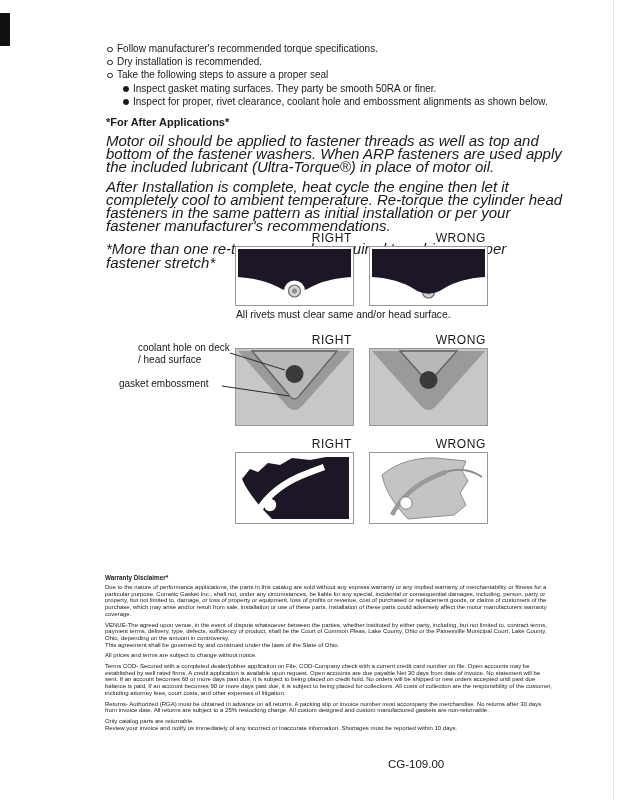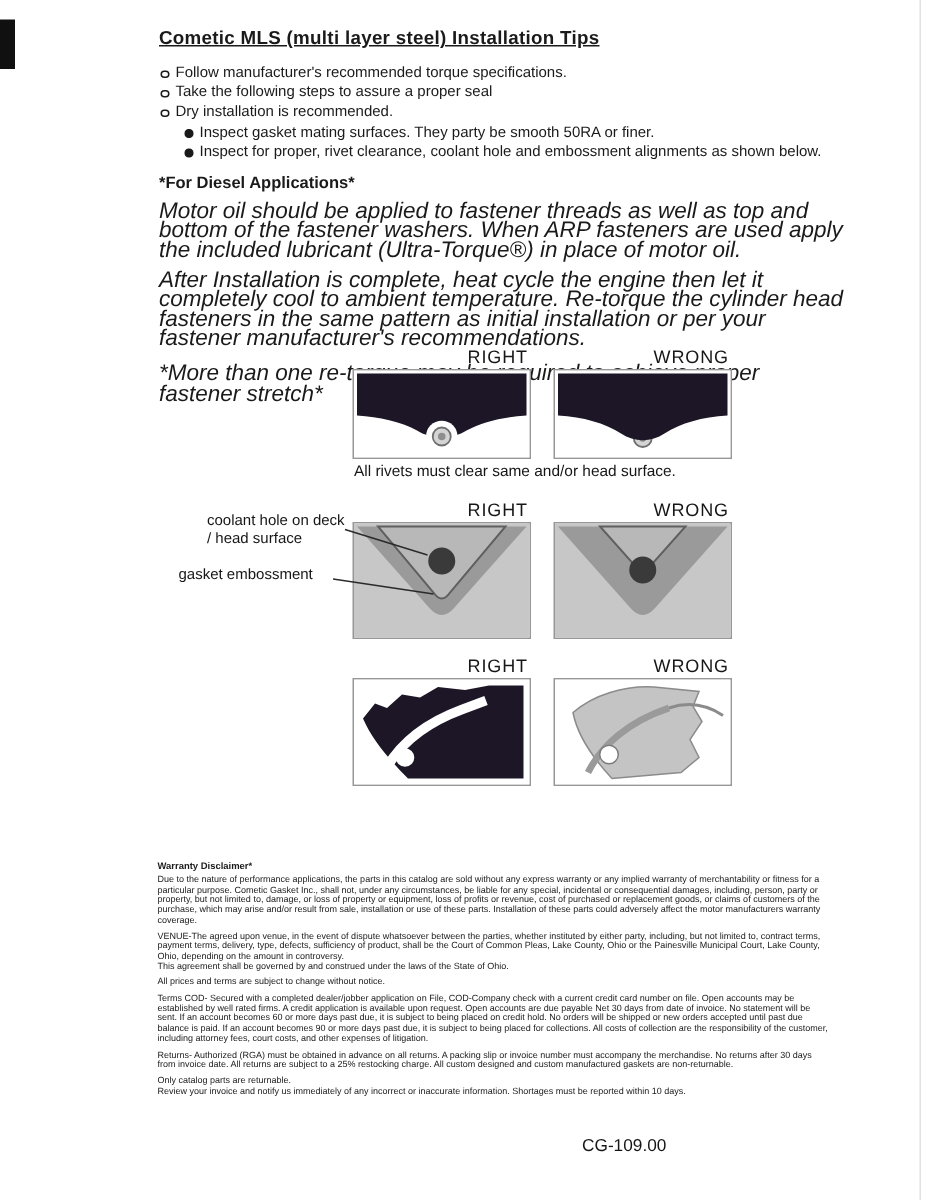--- a/index.html
+++ b/index.html
@@ -42,32 +42,31 @@
   .footer-code{position:absolute;left:388px;top:758px;font-size:11.5px;color:#161616;}
 </style>
 </head>
 <body>
 
 <div class="page">
 
   <div class="scan-mark"></div>
   <div class="scan-edge"></div>
 
-  <h1 class="title">Cometic MLS (multi layer steel) Installation Tips</h1>
 
   <ul class="tips">
     <li class="tip">Follow manufacturer's recommended torque specifications.</li>
+    <li class="tip">Dry installation is recommended.</li>
     <li class="tip">Take the following steps to assure a proper seal</li>
-    <li class="tip">Dry installation is recommended.</li>
     <li class="tip sub">Inspect gasket mating surfaces.  They party be smooth 50RA or finer.</li>
     <li class="tip sub">Inspect for proper, rivet clearance, coolant hole and embossment alignments as shown below.</li>
   </ul>
 
   <div class="diesel">
-    <div class="diesel-heading">*For Diesel Applications*</div>
+    <div class="diesel-heading">*For After Applications*</div>
     <p>Motor oil should be applied to fastener threads as well as top and bottom of the fastener washers. When ARP fasteners are used apply the included lubricant (Ultra-Torque®) in place of motor oil.</p>
     <p>After Installation is complete, heat cycle the engine then let it completely cool to ambient temperature. Re-torque the cylinder head fasteners in the same pattern as initial installation or per your fastener manufacturer's recommendations.</p>
     <p class="note">*More than one re-torque may be required to achieve proper fastener stretch*</p>
   </div>
 
   <div class="dg-label" style="left:235px;top:231px;">RIGHT</div>
   <div class="dg-label" style="left:369px;top:231px;">WRONG</div>
 
   <div class="dg-img" style="left:235px;top:246px;height:58px;">
     <svg viewBox="0 0 117 58" width="117" height="58">

